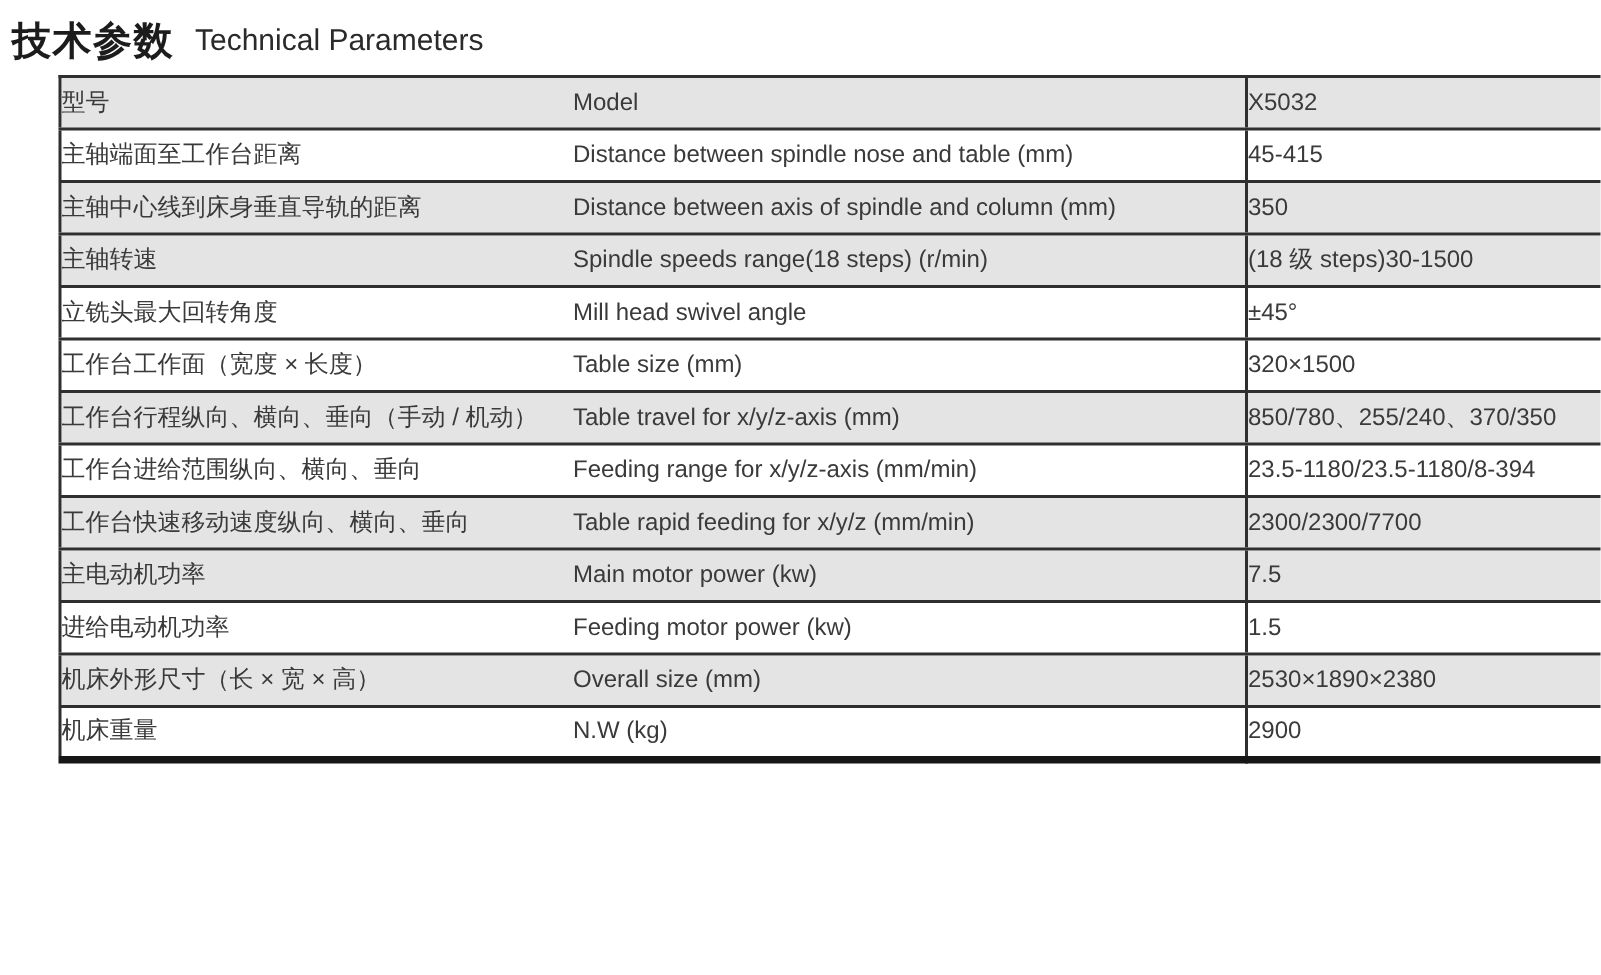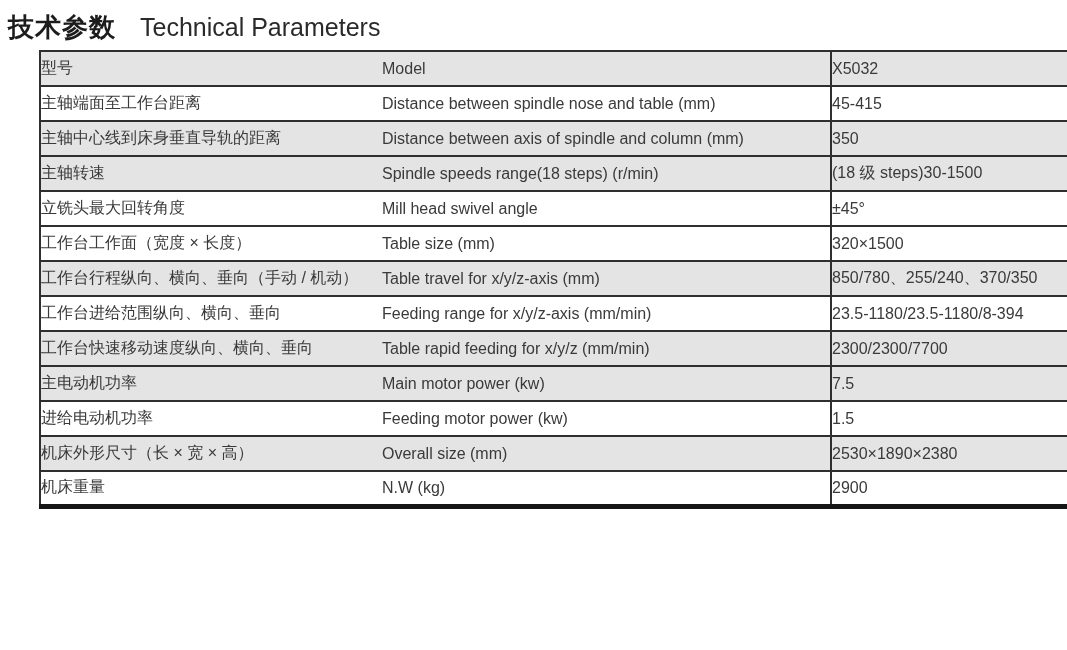--- a/index.html
+++ b/index.html
@@ -16,30 +16,30 @@
     width: 1067px;
     height: 650px;
     overflow: hidden;
     font-family: "Liberation Sans", "DejaVu Sans", sans-serif;
   }
   .page-header {
     margin: 6px 0 0 8px;
     height: 42px;
     display: flex;
     align-items: center;
-    gap: 24px;
+    gap: 14px;
   }
   .title-zh {
     font-size: 26px;
     font-weight: 700;
     color: var(--title);
     letter-spacing: 1px;
   }
   .title-en {
-    font-size: 25px;
+    font-size: 20px;
     font-weight: 400;
     color: #2a2a2a;
   }
   .spec-table-wrap {
     margin: 2px 3px 0 3px;
   }
   table.spec-table {
     width: 100%;
     border-collapse: collapse;
     table-layout: fixed;

